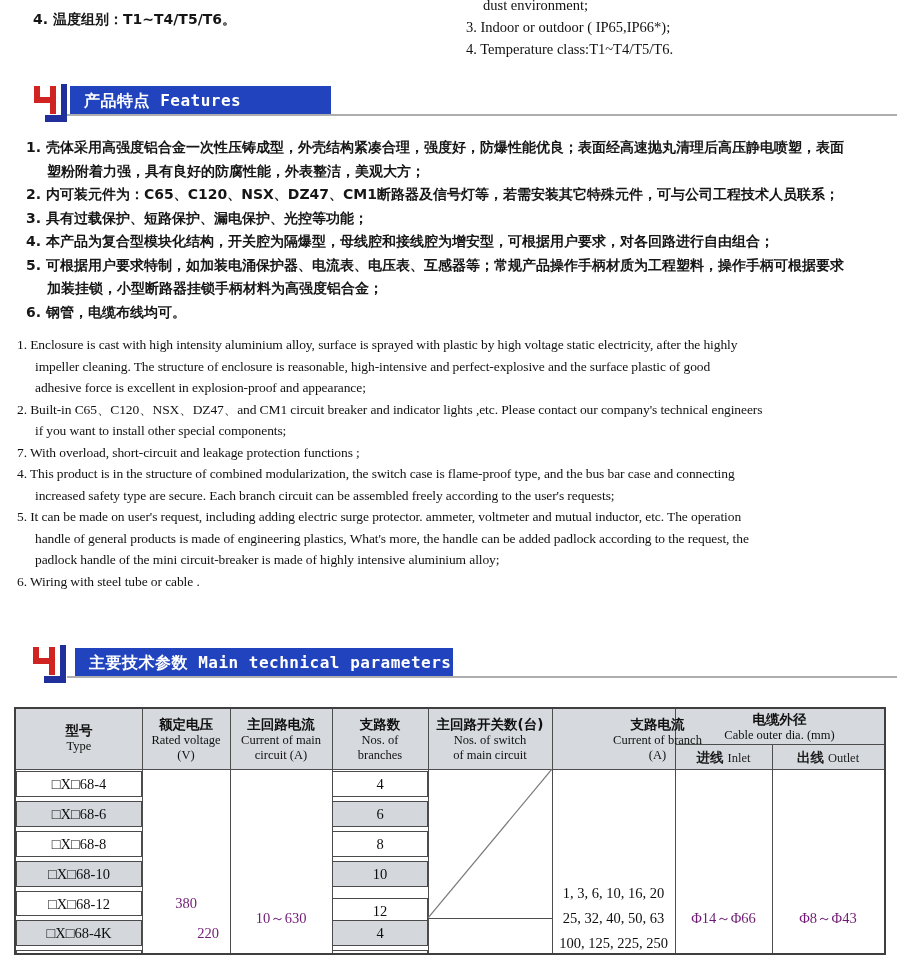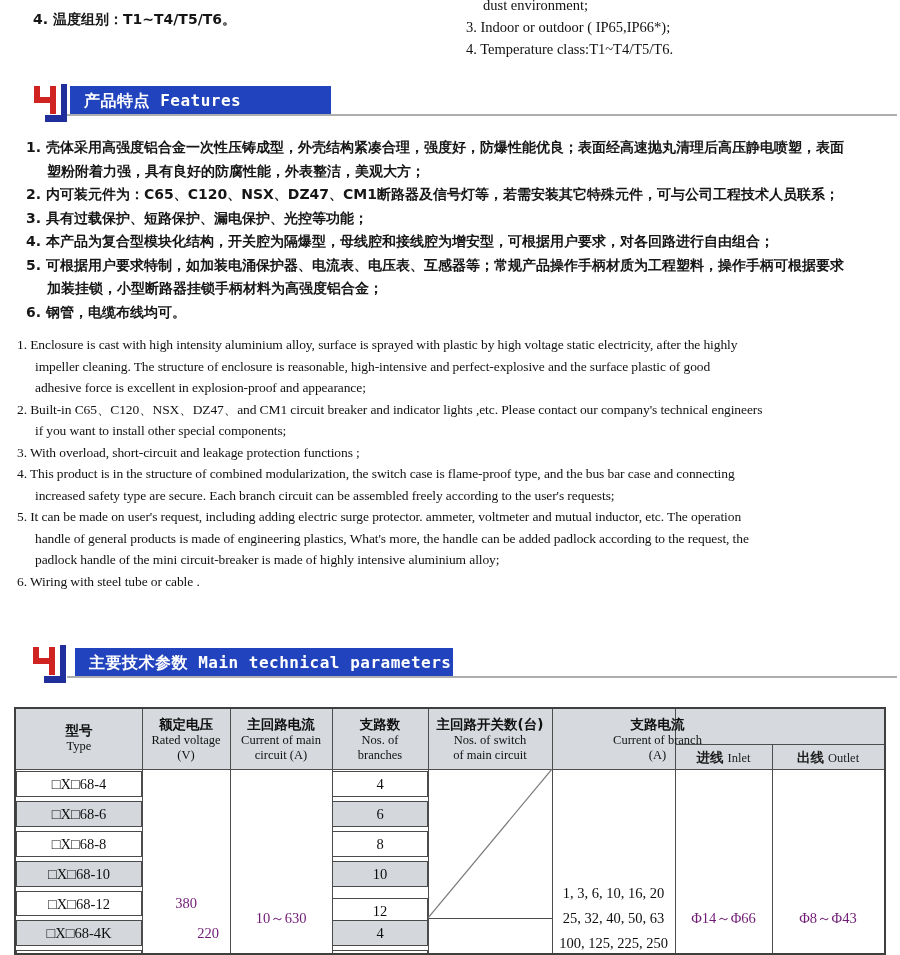--- a/index.html
+++ b/index.html
@@ -103,21 +103,21 @@
 加装挂锁，小型断路器挂锁手柄材料为高强度铝合金；</div>
   <div>6. 钢管，电缆布线均可。</div>
 </div>
 
 <div class="abs feat-en">
   <div>1. Enclosure is cast with high intensity aluminium alloy, surface is sprayed with plastic by high  voltage static electricity, after the highly
 impeller cleaning. The structure of enclosure is reasonable, high-intensive and perfect-explosive and the surface plastic of good
 adhesive force is excellent in explosion-proof and appearance;</div>
   <div>2. Built-in C65、C120、NSX、DZ47、and CM1 circuit breaker and indicator lights ,etc. Please contact our company's technical engineers
 if you want to install other special components;</div>
-  <div>3. With overload, short-circuit and leakage protection functions ;</div>
+  <div>7. With overload, short-circuit and leakage protection functions ;</div>
   <div>4. This product is in the structure of combined modularization, the switch case is flame-proof type, and the bus bar  case and connecting
 increased safety type are secure. Each branch circuit can be assembled freely according to the user's requests;</div>
   <div>5. It can be made on user's request, including adding electric surge protector. ammeter, voltmeter and mutual inductor, etc. The operation
 handle of general products is made of engineering plastics, What's more, the handle can be added padlock according to the request, the
 padlock handle of the mini circuit-breaker is made of highly intensive aluminium alloy;</div>
   <div>6. Wiring with steel tube or cable .</div>
 </div>
 
 <div class="abs" style="left:32px;top:645px;width:40px;height:40px;">
   <svg width="40" height="40" viewBox="0 0 40 40">
@@ -169,20 +169,24 @@
   <div class="hcell" style="left:412px;width:124px;top:7px;">
     <span class="zh">主回路开关数(台)</span>
     <span class="en">Nos. of switch</span>
     <span class="en">of main circuit</span>
   </div>
   <div class="hcell" style="left:536px;width:123px;top:7px;padding-left:44px;">
     <span class="zh">支路电流</span>
     <span class="en">Current of branch</span>
     <span class="en">(A)</span>
   </div>
+  <div class="hcell" style="left:659px;width:209px;top:2px;">
+    <span class="zh">电缆外径</span>
+    <span class="en">Cable outer dia. (mm)</span>
+  </div>
   <div class="subcell" style="left:659px;width:97px;">
     <span class="zh">进线</span>
     <span class="en">Inlet</span>
   </div>
   <div class="subcell" style="left:756px;width:112px;">
     <span class="zh">出线</span>
     <span class="en">Outlet</span>
   </div>
 
   <div class="mbox" style="left:0;width:126px;top:62px;height:26px;">□X□68-4</div>

